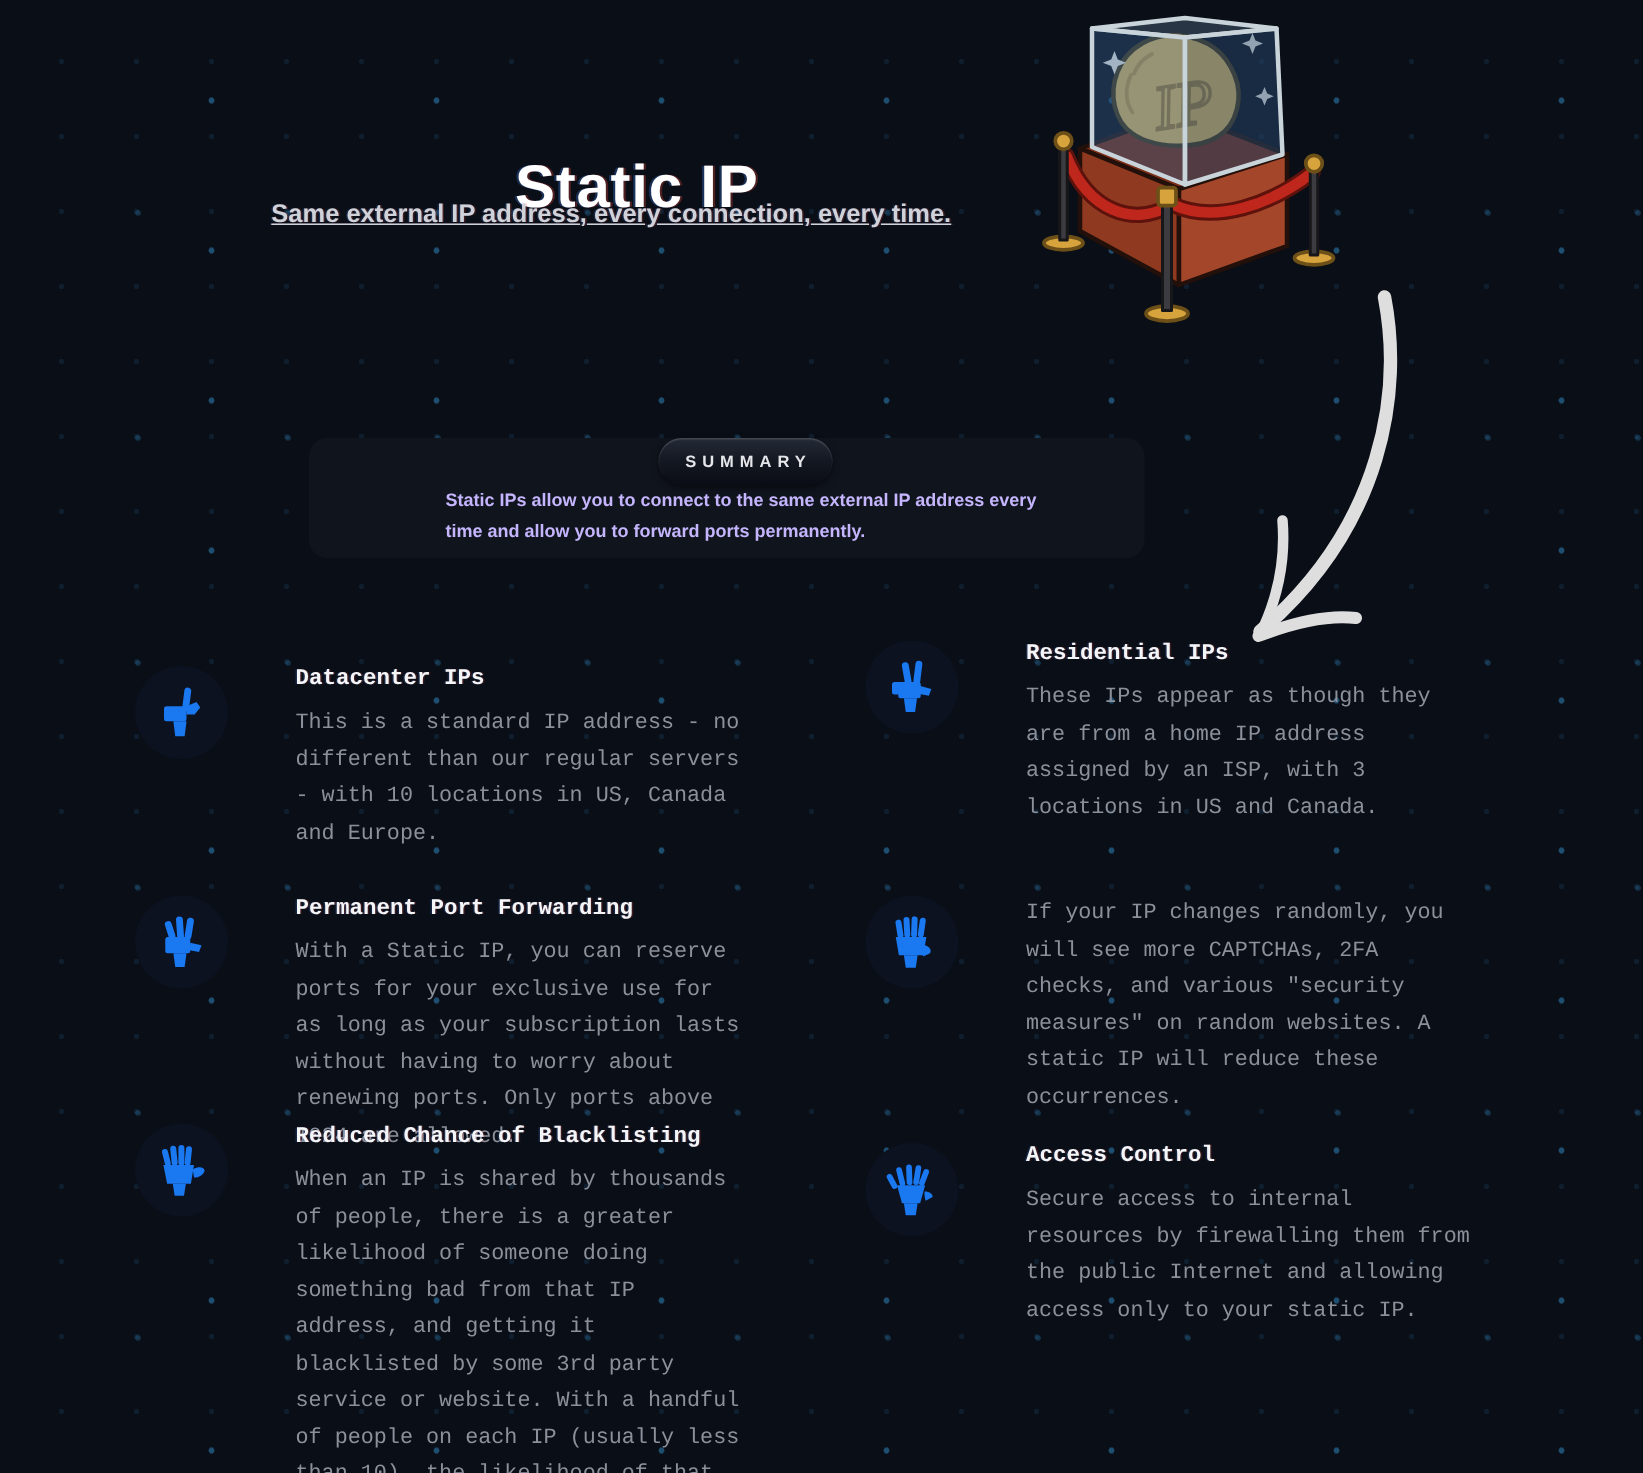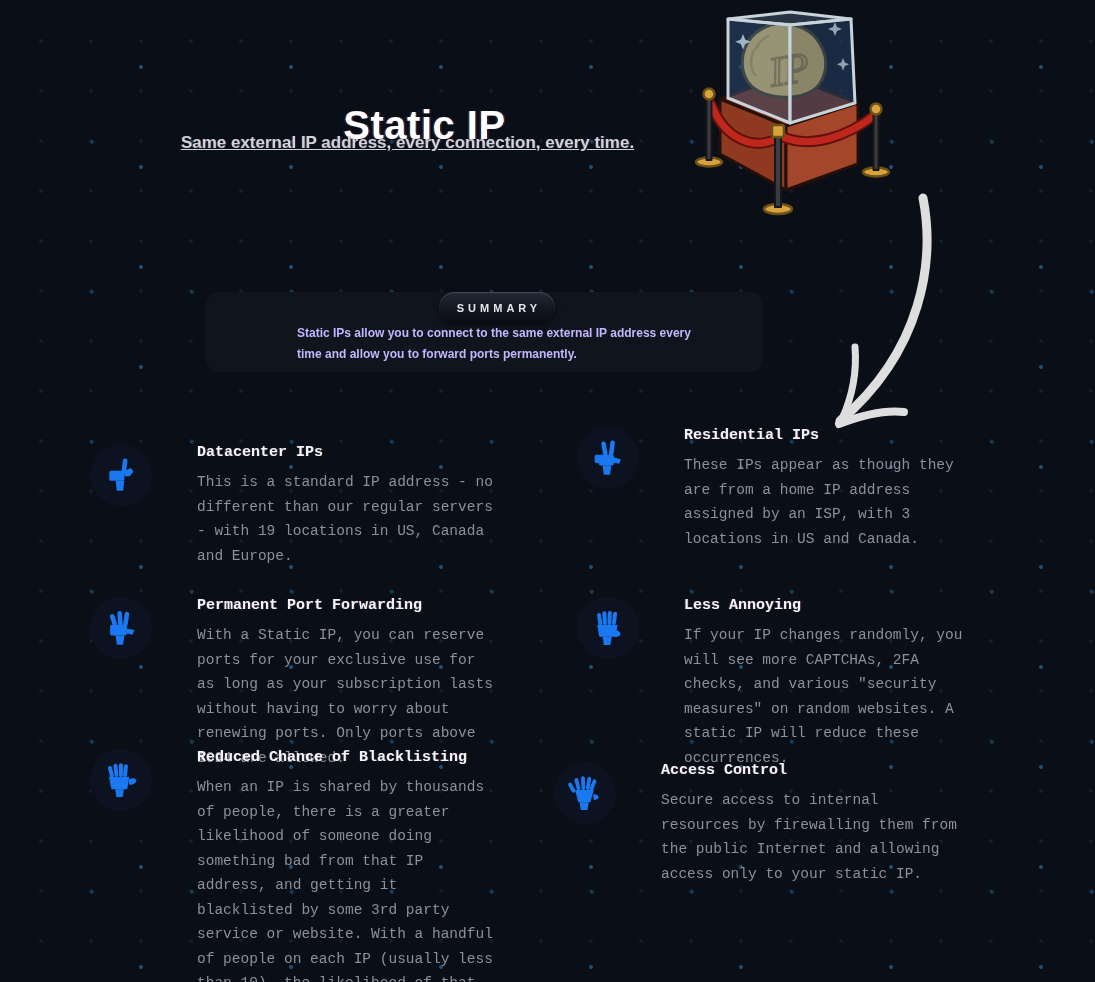--- a/index.html
+++ b/index.html
@@ -44,21 +44,21 @@
   .summary-text{
     width:400px;font-size:12px;line-height:21px;color:#c4b5fd;font-weight:700;
   }
 
   .feature{position:absolute;display:flex;align-items:flex-start;font-family:Liberation Mono, monospace;}
   .pos1{left:90px;top:444px;}
   .pos2{left:577px;top:427px;}
   .pos3{left:90px;top:597px;}
   .pos4{left:577px;top:597px;}
   .pos5{left:90px;top:749px;}
-  .pos6{left:554px;top:762px;}
+  .pos6{left:577px;top:762px;}
   .icon-circle{
     flex:0 0 auto;width:62px;height:62px;border-radius:50%;background:#0c1220;
     display:flex;align-items:center;justify-content:center;margin-right:45px;
   }
   .feature-text{width:304px;}
   .feature-text h3{
     margin:0 0 9px 0;font-size:15px;font-weight:700;color:#f4f5f7;
     text-shadow:1px 0 0 rgba(255,80,60,.2), -1px 0 0 rgba(70,140,255,.2);
   }
   .feature-text p{
@@ -141,21 +141,21 @@
           <g fill="#1a78f0">
         <rect x="25.5" y="4" width="5.5" height="19" rx="2.7" transform="rotate(7 28 13)"></rect>
         <rect x="10" y="19" width="18" height="12" rx="2"></rect>
         <path d="M28 19 l8 -3.5 l3 4.5 l-4.5 5.5 l-6.5 0 z"></path>
         <path d="M17.5 31 h10.5 l-1.5 12 h-7.5 z"></path>
       </g>
         </svg>
     </div>
     <div class="feature-text">
       <h3>Datacenter IPs</h3>
-      <p>This is a standard IP address - no different than our regular servers - with 19 locations in US, Canada and Europe.</p>
+      <p>This is a standard IP address - no different than our regular servers - with 10 locations in US, Canada and Europe.</p>
     </div>
   </div>
 
   <div class="feature pos2">
     <div class="icon-circle">
       <svg width="40" height="44" viewBox="0 0 48 48">
           <g fill="#1a78f0">
         <rect x="17" y="4" width="5.5" height="18" rx="2.7" transform="rotate(-10 20 13)"></rect>
         <rect x="26" y="3" width="5.5" height="19" rx="2.7" transform="rotate(7 29 12)"></rect>
         <rect x="8" y="20" width="9" height="10" rx="2"></rect>
@@ -198,21 +198,20 @@
         <rect x="17.5" y="4" width="4.8" height="16.5" rx="2.4" transform="rotate(-3 20 12)"></rect>
         <rect x="23.5" y="3.5" width="4.8" height="17" rx="2.4" transform="rotate(2 26 12)"></rect>
         <rect x="29.5" y="4.5" width="4.8" height="16" rx="2.4" transform="rotate(8 32 12)"></rect>
         <path d="M11 20 h24.5 l-2.5 14.5 h-19.5 z"></path>
         <path d="M32 26 c5.5 1 8 3.5 6.5 7 l-5.5 2.5 c-1 -3 -1 -6 -1 -9.5 z"></path>
         <path d="M17.5 34.5 h11 l-1.5 10 h-8 z"></path>
       </g>
         </svg>
     </div>
     <div class="feature-text">
-      <h3>Less Annoying</h3>
       <p>If your IP changes randomly, you will see more CAPTCHAs, 2FA checks, and various "security measures" on random websites. A static IP will reduce these occurrences.</p>
     </div>
   </div>
 
   <div class="feature pos5">
     <div class="icon-circle">
       <svg width="40" height="44" viewBox="0 0 48 48">
           <g fill="#1a78f0">
         <rect x="9.5" y="7" width="4.8" height="14" rx="2.4" transform="rotate(-14 12 14)"></rect>
         <rect x="15.5" y="4.5" width="4.8" height="16" rx="2.4" transform="rotate(-6 18 12)"></rect>

